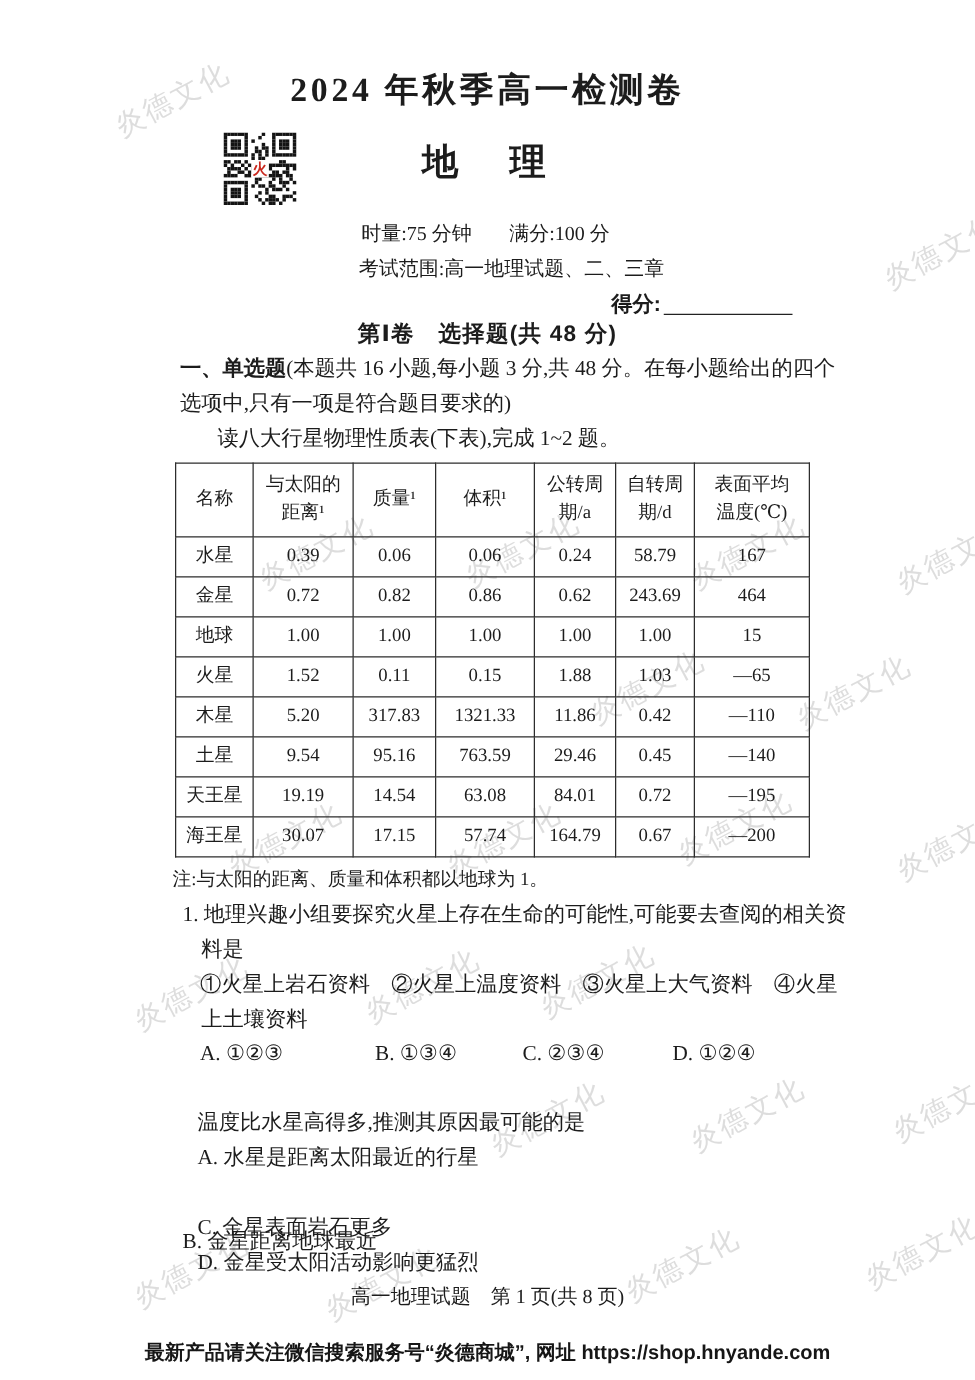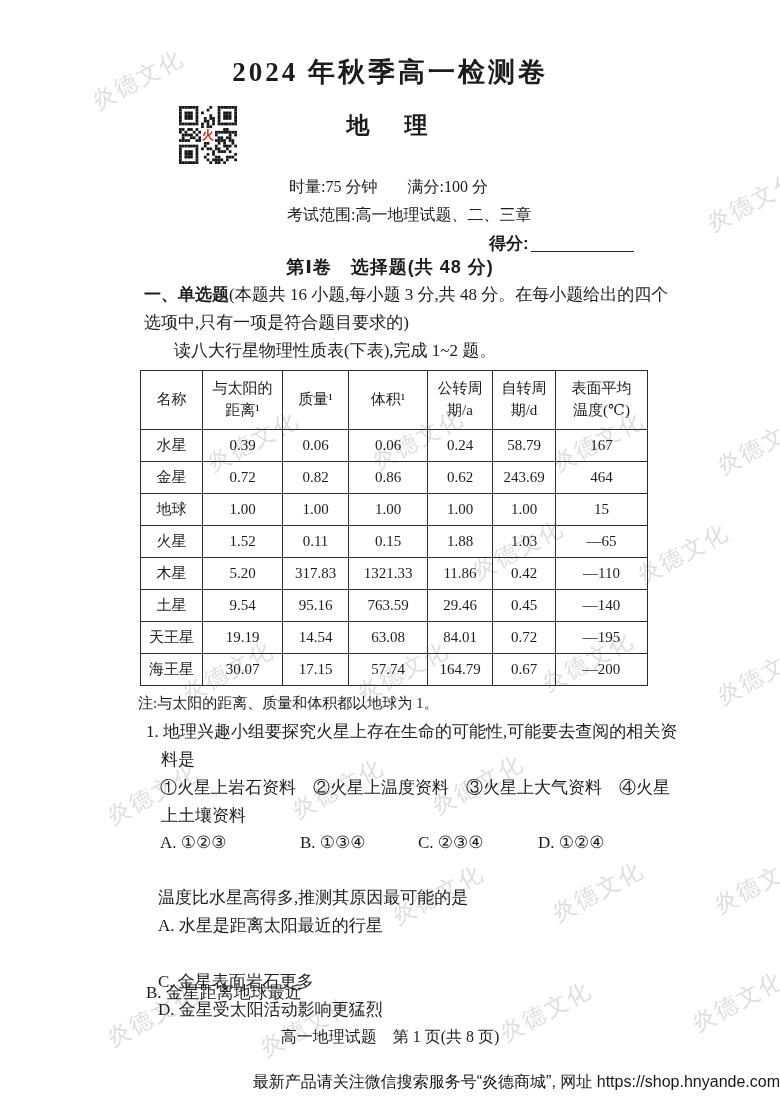--- a/index.html
+++ b/index.html
@@ -10,21 +10,21 @@
   .layer{position:absolute;inset:0;}
   .content{z-index:2;padding-left:12px;}
   .wm-layer{z-index:1;pointer-events:none;}
   .wm{
     position:absolute;color:#c3c3c3;opacity:.55;font-size:23px;letter-spacing:2px;
     transform:rotate(-28deg);white-space:nowrap;
   }
   .exam-title{position:absolute;top:54px;left:0;width:100%;text-align:center;
     font-size:27px;font-weight:bold;letter-spacing:3px;}
   .subject{position:absolute;top:110px;left:0;width:100%;text-align:center;
-    font-size:23px;font-weight:bold;letter-spacing:6px;}
+    font-size:29px;font-weight:bold;letter-spacing:6px;}
   .qr{position:absolute;left:176px;top:106px;width:64px;height:58px;}
   .qr svg{display:block;width:64px;height:58px;}
   .qr-logo{position:absolute;left:25px;top:22px;width:14px;height:14px;background:#fff;
     color:#c9281e;font-size:12px;line-height:14px;text-align:center;font-weight:bold;}
   .meta-row{position:absolute;left:289px;top:177px;font-size:16px;display:flex;gap:30px;}
   .scope-line{position:absolute;left:287px;top:205px;font-size:16px;}
   .score-line{position:absolute;left:489px;top:232px;font-size:17px;font-weight:bold;
     font-family:"Liberation Sans","DejaVu Sans",sans-serif;}
   .score-blank{display:inline-block;width:103px;height:17px;border-bottom:1.5px solid #222;
     vertical-align:-3px;margin-left:2px;}
@@ -35,22 +35,22 @@
   .ptable{position:absolute;left:140px;top:370px;border-collapse:collapse;table-layout:fixed;}
   .ptable th,.ptable td{
     border:1.6px solid #2d2d2d;text-align:center;vertical-align:middle;
     font-size:15px;font-weight:normal;padding:0;white-space:pre-line;line-height:1.45;
   }
   .ptable th{height:58px;}
   .ptable td{height:31px;}
   .note-line{position:absolute;left:138px;top:694px;font-size:15px;white-space:nowrap;}
   .opt-abs{position:absolute;top:0;white-space:nowrap;}
   .footer-line{position:absolute;top:1027px;left:0;width:100%;text-align:center;font-size:16px;}
-  .banner-line{position:absolute;top:1072px;left:0;width:100%;text-align:right;font-size:16px;
-    color:#161616;font-family:"Liberation Sans","DejaVu Sans",sans-serif;}
+  .banner-line{position:absolute;top:1072px;left:0;width:100%;text-align:center;font-size:16px;
+    color:#161616;font-family:"Liberation Sans","DejaVu Sans",sans-serif;font-weight:bold;}
 </style>
 </head>
 <body>
 
 <div class="page">
 
   <div class="layer wm-layer">
       <span class="wm" style="left: 88px; top: 64px;">炎德文化</span>
       <span class="wm" style="left: 703px; top: 186px;">炎德文化</span>
       <span class="wm" style="left: 203px; top: 426px;">炎德文化</span>

